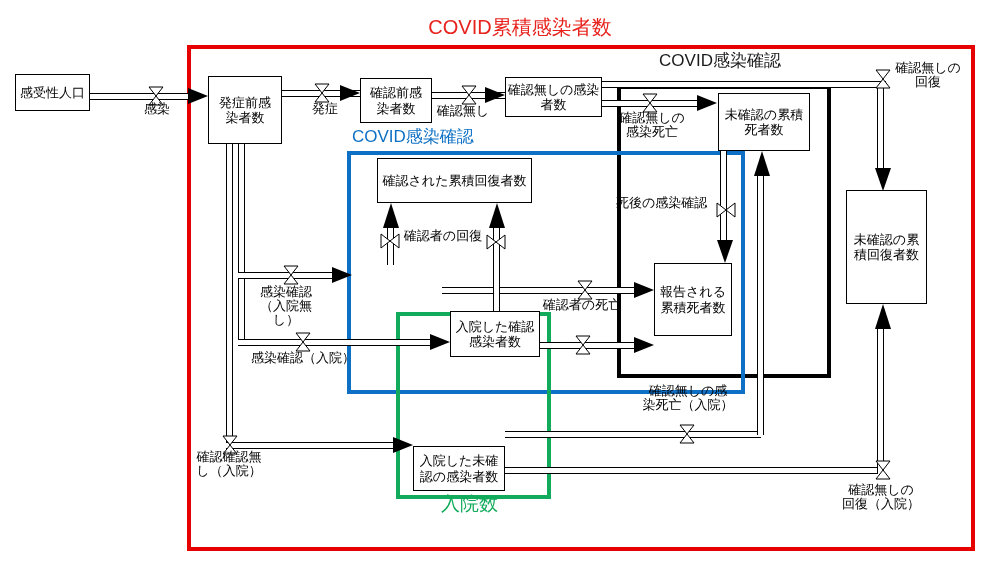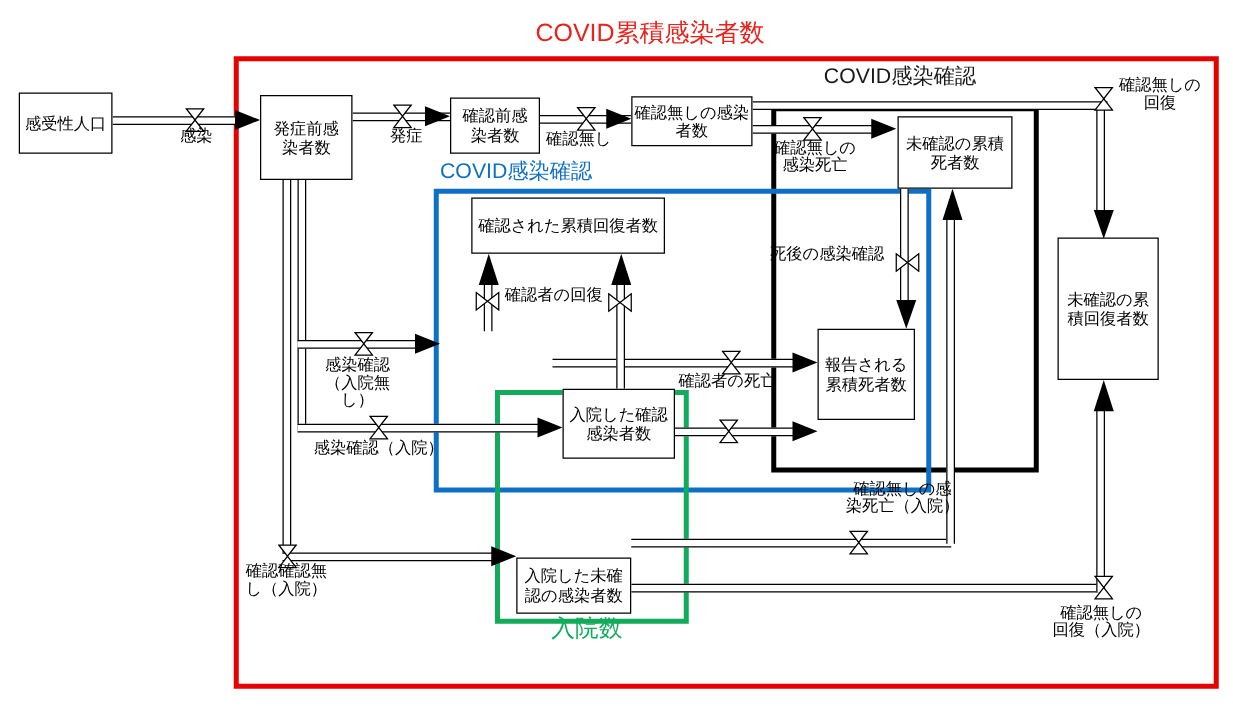--- a/index.html
+++ b/index.html
@@ -143,31 +143,31 @@
     </svg>
   <svg class="valve" style="left:486px;top:234px;" width="20" height="16">
       <polygon points="1,1 1,15 10,8" fill="#fff" stroke="#000"></polygon>
       <polygon points="19,1 19,15 10,8" fill="#fff" stroke="#000"></polygon>
     </svg>
   <svg class="valve" style="left:716px;top:202px;" width="20" height="16">
       <polygon points="1,1 1,15 10,8" fill="#fff" stroke="#000"></polygon>
       <polygon points="19,1 19,15 10,8" fill="#fff" stroke="#000"></polygon>
     </svg>
 
-  <div class="stock" style="left:15px;top:74px;width:75px;height:49px;">感受性人口</div>
+  <div class="stock" style="left:15px;top:74px;width:75px;height:37px;">感受性人口</div>
   <div class="stock" style="left:208px;top:76px;width:74px;height:68px;">発症前感
 染者数</div>
   <div class="stock" style="left:360px;top:78px;width:72px;height:45px;">確認前感
 染者数</div>
   <div class="stock" style="left:505px;top:77px;width:97px;height:40px;">確認無しの感染
 者数</div>
   <div class="stock" style="left:718px;top:93px;width:92px;height:58px;">未確認の累積
 死者数</div>
   <div class="stock" style="left:377px;top:158px;width:155px;height:45px;">確認された累積回復者数</div>
-  <div class="stock" style="left:450px;top:311px;width:90px;height:56px;">入院した確認
+  <div class="stock" style="left:450px;top:311px;width:90px;height:46px;">入院した確認
 感染者数</div>
   <div class="stock" style="left:654px;top:263px;width:78px;height:73px;">報告される
 累積死者数</div>
   <div class="stock" style="left:413px;top:446px;width:92px;height:45px;">入院した未確
 認の感染者数</div>
   <div class="stock" style="left:846px;top:190px;width:81px;height:114px;">未確認の累
 積回復者数</div>
 
   <div class="flabel center" style="left:132px;top:102px;width:50px;">感染</div>
   <div class="flabel center" style="left:300px;top:102px;width:50px;">発症</div>
@@ -178,18 +178,18 @@
 回復</div>
   <div class="flabel" style="left:616px;top:196px;width:100px;">死後の感染確認</div>
   <div class="flabel center" style="left:399px;top:229px;width:88px;">確認者の回復</div>
   <div class="flabel center" style="left:537px;top:298px;width:90px;">確認者の死亡</div>
   <div class="flabel center" style="left:248px;top:285px;width:76px;">感染確認
 （入院無
 し）</div>
   <div class="flabel center" style="left:250px;top:351px;width:106px;">感染確認（入院）</div>
   <div class="flabel center" style="left:193px;top:450px;width:72px;">確認確認無
 し（入院）</div>
-  <div class="flabel center" style="left:676px;top:384px;width:92px;">確認無しの感
+  <div class="flabel center" style="left:642px;top:384px;width:92px;">確認無しの感
 染死亡（入院）</div>
   <div class="flabel center" style="left:840px;top:483px;width:82px;">確認無しの
 回復（入院）</div>
 
 </div>
 
 </body></html>

